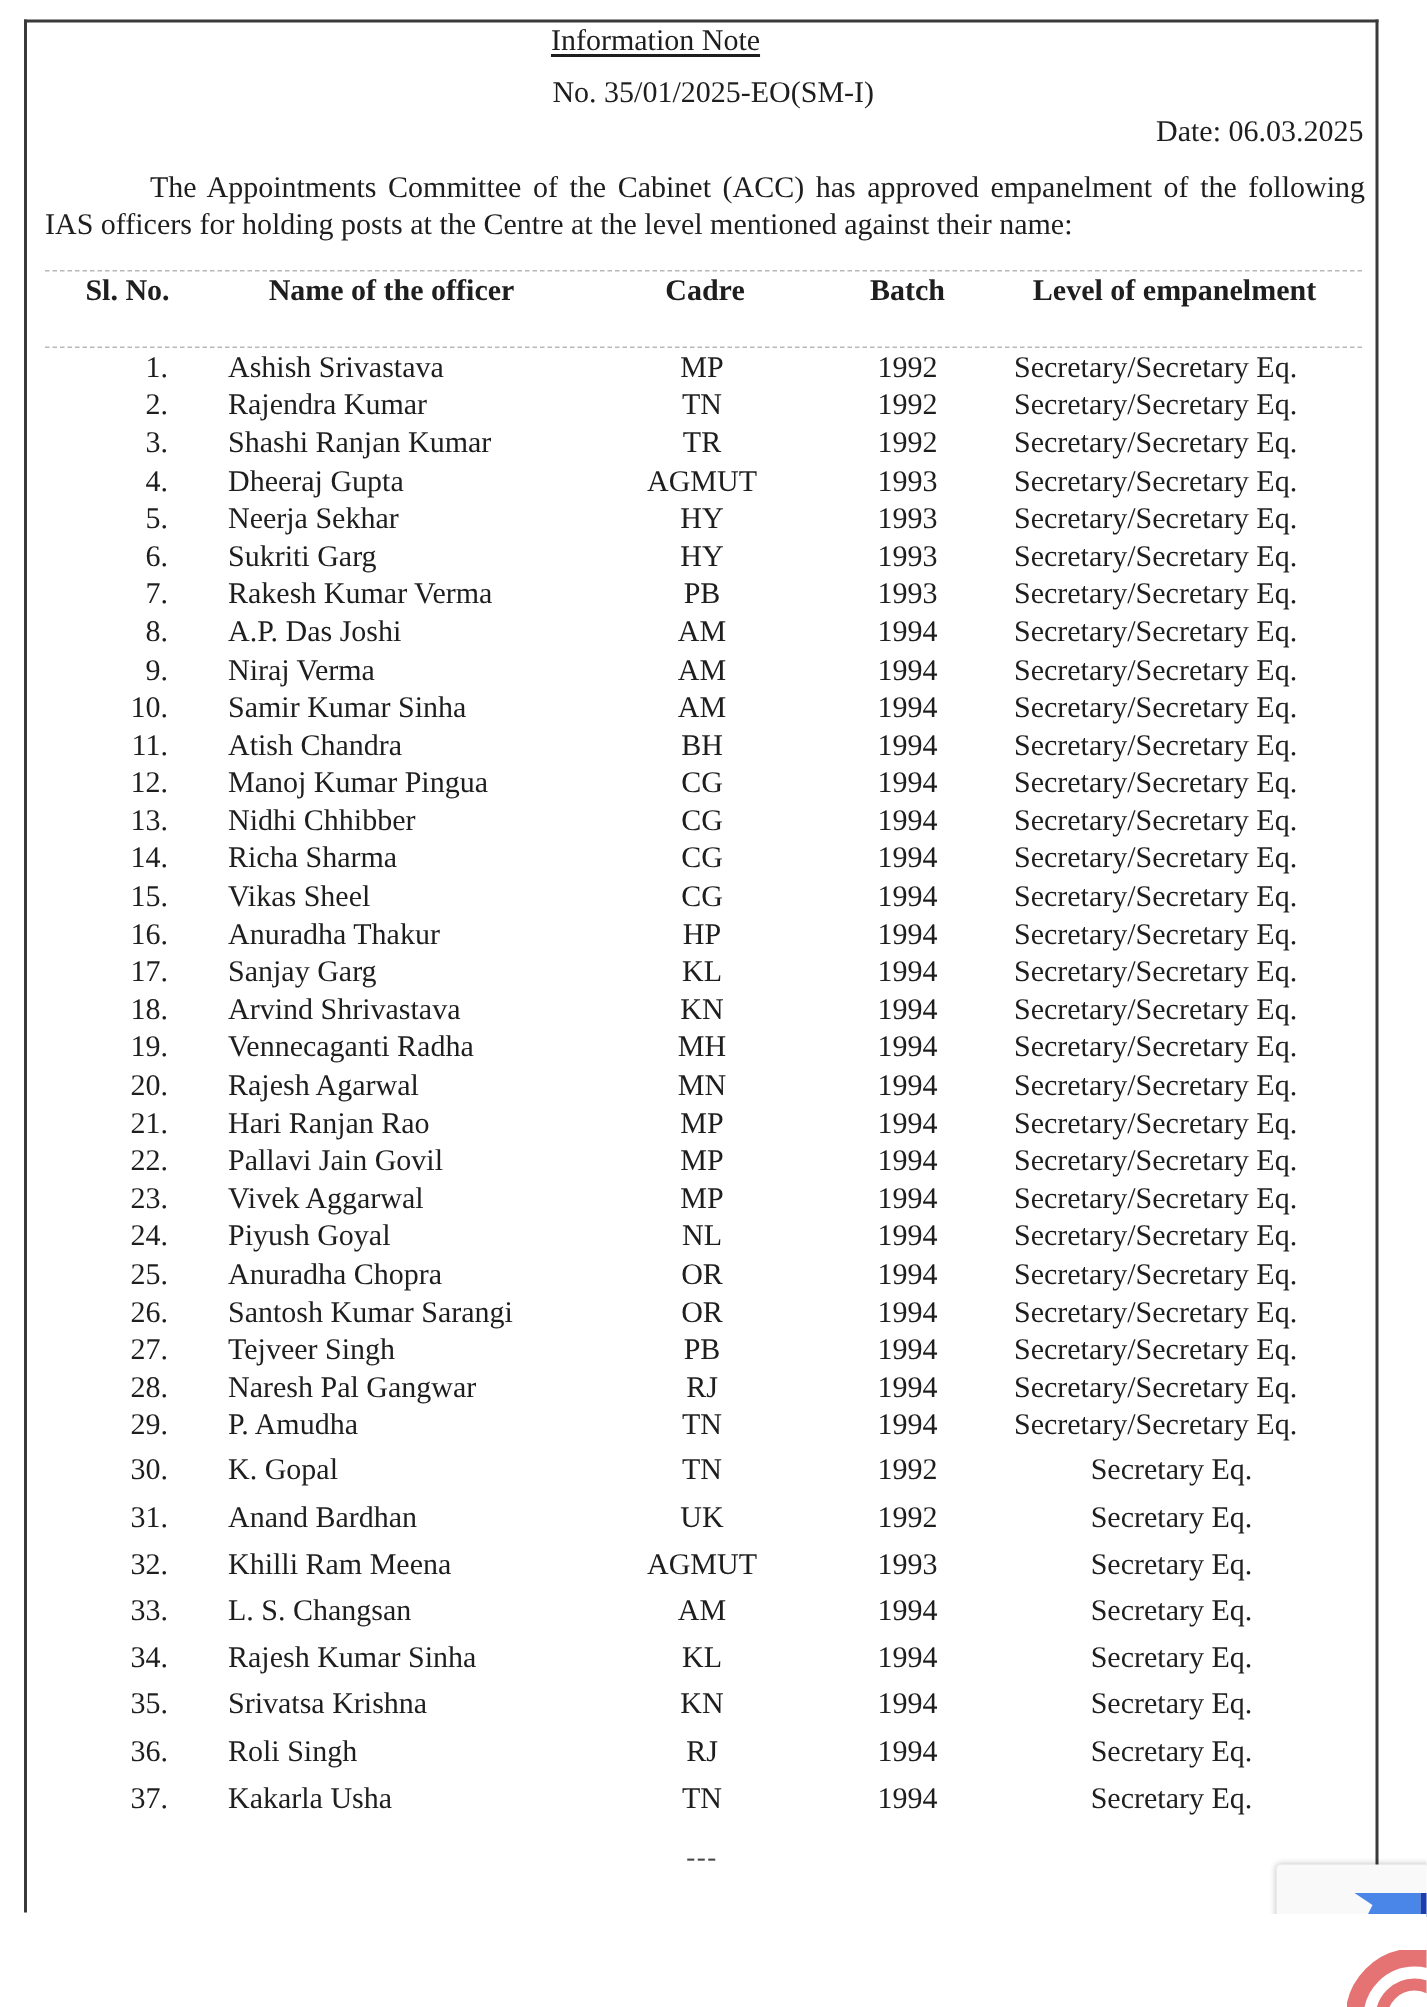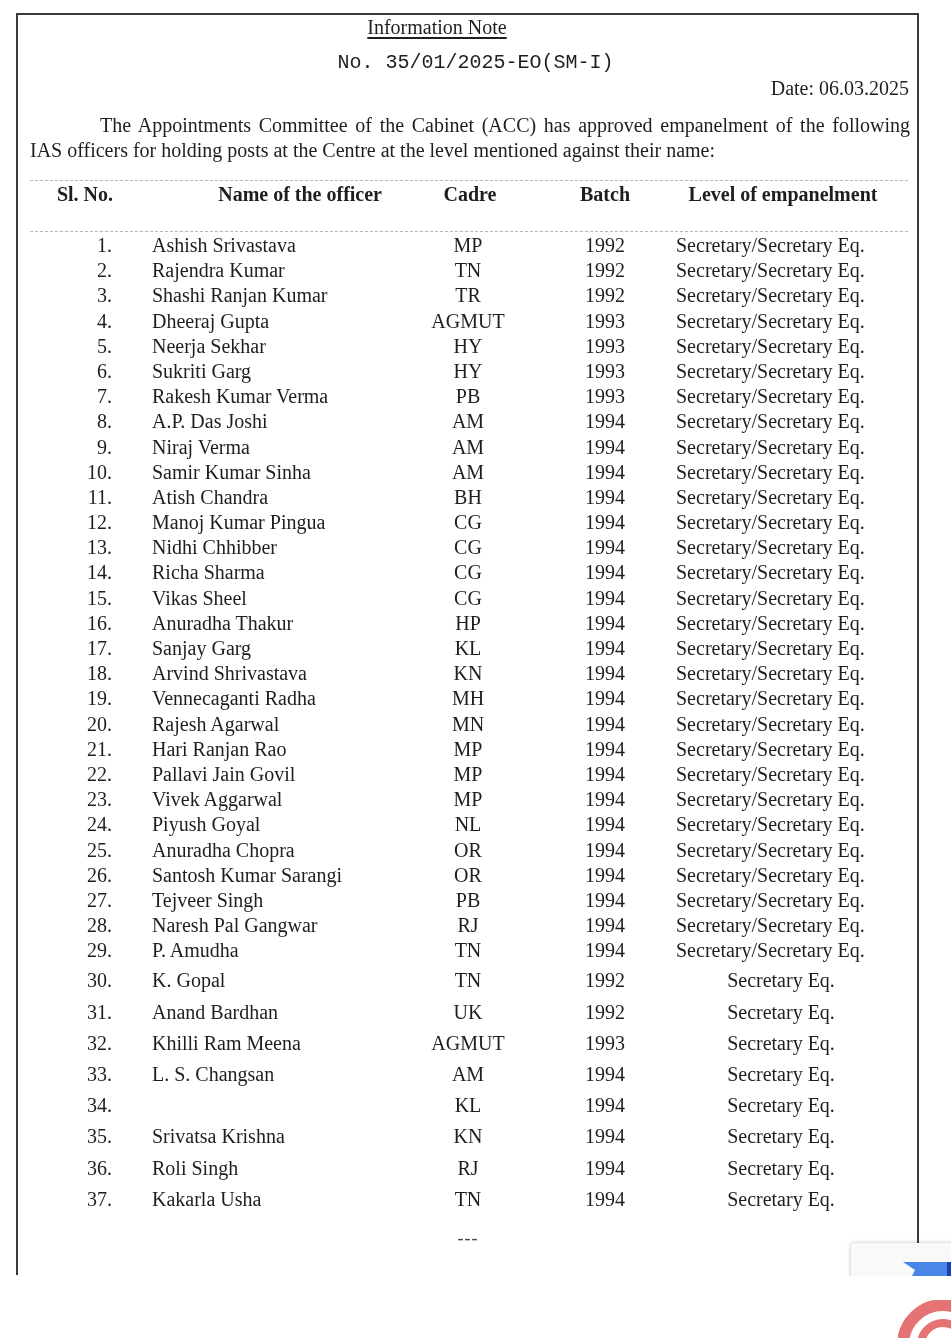--- a/index.html
+++ b/index.html
@@ -36,21 +36,20 @@
       text-decoration: underline;
       text-underline-offset: 3px;
     }
     .ref-no {
       position: absolute;
       left: 0;
       width: 951px;
       top: 51px;
       text-align: center;
       font-size: 20px;
-      font-family: Liberation Mono, monospace;
     }
     .date {
       position: absolute;
       right: 42px;
       top: 77px;
       font-size: 20px;
     }
     .intro {
       position: absolute;
       left: 30px;
@@ -81,21 +80,21 @@
       width: 951px;
       font-weight: bold;
       font-size: 20px;
     }
     .th {
       position: absolute;
       text-align: center;
       line-height: 25px;
     }
     .th-sl { left: 48px; width: 74px; top: 0; }
-    .th-name { left: 160px; width: 222px; top: 0; text-align: right; }
+    .th-name { left: 150px; width: 222px; top: 0; }
     .th-cadre { left: 420px; width: 100px; top: 0; }
     .th-batch { left: 560px; width: 90px; top: 0; }
     .th-level { left: 670px; width: 226px; top: 0; }
 
     .rows {
       position: absolute;
       left: 0;
       top: 233px;
       width: 951px;
     }
@@ -420,20 +419,21 @@
     </div>
     <div class="row secretary-eq">
       <div class="cell c-sl">33.</div>
       <div class="cell c-name">L. S. Changsan</div>
       <div class="cell c-cadre">AM</div>
       <div class="cell c-batch">1994</div>
       <div class="cell c-level">Secretary Eq.</div>
     </div>
     <div class="row secretary-eq">
       <div class="cell c-sl">34.</div>
+      <div class="cell c-name">Rajesh Kumar Sinha</div>
       <div class="cell c-cadre">KL</div>
       <div class="cell c-batch">1994</div>
       <div class="cell c-level">Secretary Eq.</div>
     </div>
     <div class="row secretary-eq">
       <div class="cell c-sl">35.</div>
       <div class="cell c-name">Srivatsa Krishna</div>
       <div class="cell c-cadre">KN</div>
       <div class="cell c-batch">1994</div>
       <div class="cell c-level">Secretary Eq.</div>

